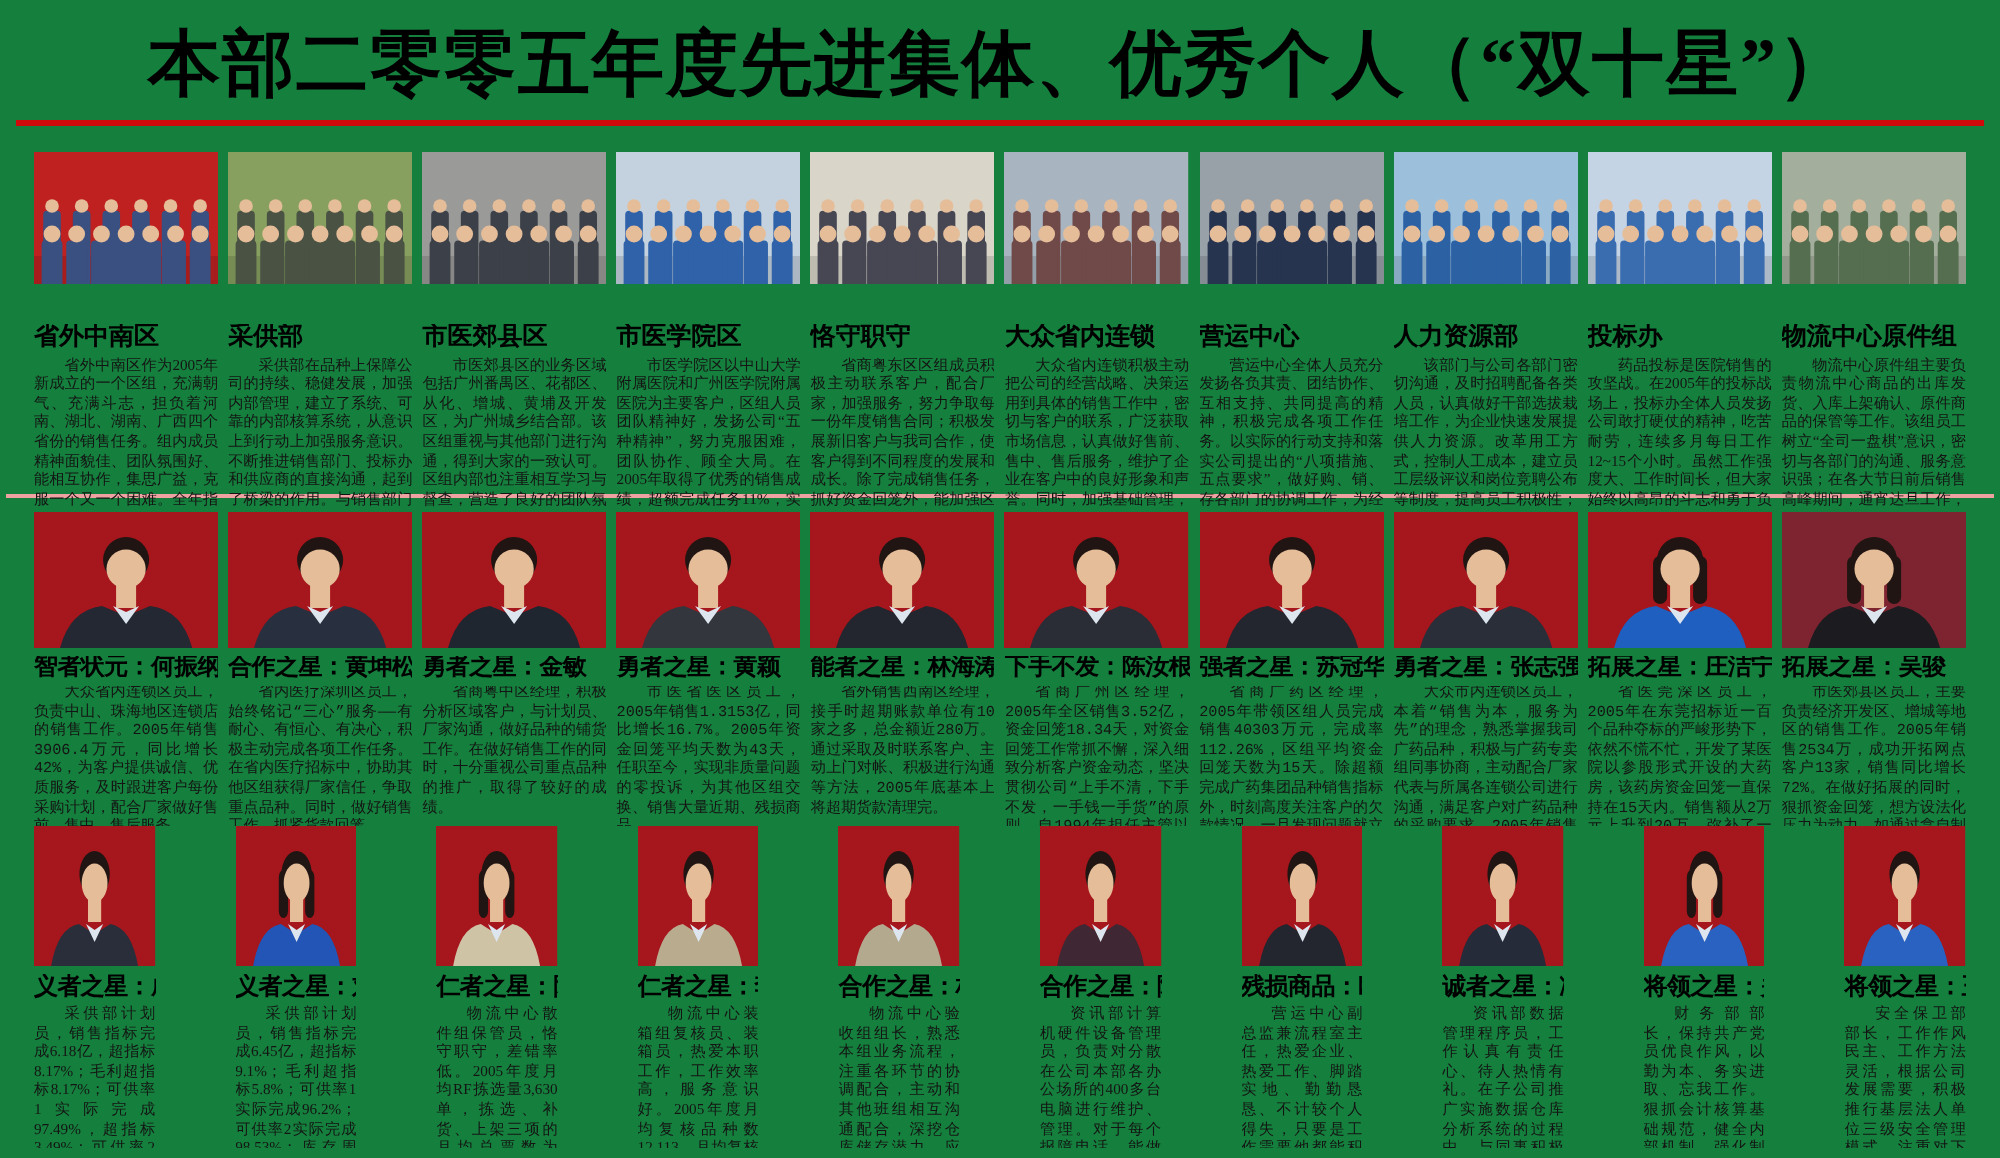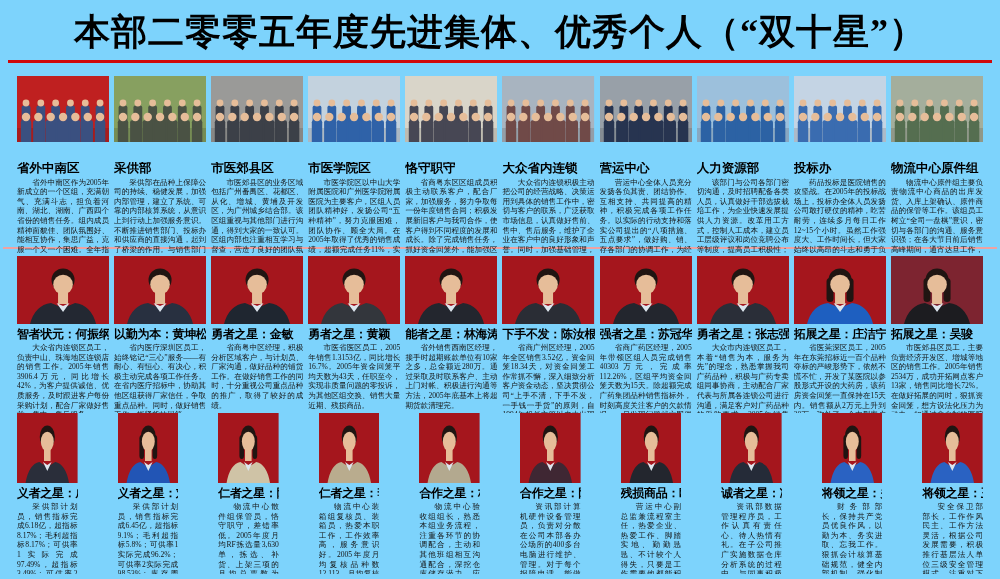--- a/index.html
+++ b/index.html
@@ -1,32 +1,32 @@
 <!DOCTYPE html>
 <html><head>
 <meta charset="utf-8">
 <style>
   html,body { margin:0; padding:0; background:#ffffff; }
   .page {
     position:relative; width:1000px; height:579px; overflow:hidden;
-    background:#7dd3fc; font-family:"Liberation Serif","DejaVu Serif",serif;
+    background:#15803d; font-family:"Liberation Serif","DejaVu Serif",serif;
   }
   .title {
     position:absolute; top:8px; left:0; right:0; text-align:center;
     font-size:36px; font-weight:bold; color:#000; letter-spacing:1px;
     white-space:nowrap;
   }
   .title-rule { position:absolute; top:60px; left:8px; right:8px; height:3px; }
   .mid-rule { position:absolute; top:247px; left:3px; right:3px; height:2px; }
   .row {
     position:absolute; left:17px; right:17px;
     display:grid; grid-template-columns:repeat(10,1fr); column-gap:5px;
   }
   #row-collectives { top:76px; }
-  #row-ind1 { top:256px; }
+  #row-ind1 { top:256px;font-family:Liberation Mono, monospace; }
   #row-ind2 { top:413px;gap:40px; }
   .cell { overflow:hidden; }
   .photo { width:100%; }
   .photo svg { display:block; width:100%; height:100%; }
   #row-collectives .photo { height:66px; }
   #row-ind1 .photo { height:68px; }
   #row-ind2 .photo { height:70px; }
   .cell h3 {
     margin:4px 0 2px; font-size:12px; line-height:1.1; font-weight:bold;
     color:#000; white-space:nowrap; overflow:hidden; letter-spacing:-0.3px;
@@ -431,21 +431,21 @@
           <svg viewBox="0 0 92 68" preserveAspectRatio="none" xmlns="http://www.w3.org/2000/svg">
     <rect width="92" height="68" fill="#a5161d"></rect>
     <rect x="41" y="30" width="10" height="18" fill="#e6bd99"></rect>
 
     <path d="M13 68 Q18 49 34 47 L46 52 L58 47 Q74 49 79 68 Z" fill="#283040"></path>
     <path d="M39.5 47 L46 56 L52.5 47 L46 50 Z" fill="#dde6ee"></path>
     <circle cx="46" cy="24" r="11.5" fill="#201512"></circle>
     <circle cx="46" cy="28.5" r="9.8" fill="#e6bd99"></circle>
   </svg>
         </div>
-        <h3>以勤为本：黄坤松</h3>
+        <h3>合作之星：黄坤松</h3>
         <p>省内医疗深圳区员工，始终铭记“三心”服务——有耐心、有恒心、有决心，积极主动完成各项工作任务。在省内医疗招标中，协助其他区组获得厂家信任，争取重点品种。同时，做好销售工作，抓紧货款回笼。</p>
       </div>
       <div class="cell">
         <div class="photo">
           <svg viewBox="0 0 92 68" preserveAspectRatio="none" xmlns="http://www.w3.org/2000/svg">
     <rect width="92" height="68" fill="#a5161d"></rect>
     <rect x="41" y="30" width="10" height="18" fill="#e6bd99"></rect>
 
     <path d="M13 68 Q18 49 34 47 L46 52 L58 47 Q74 49 79 68 Z" fill="#1f2630"></path>
     <path d="M39.5 47 L46 56 L52.5 47 L46 50 Z" fill="#dde6ee"></path>

